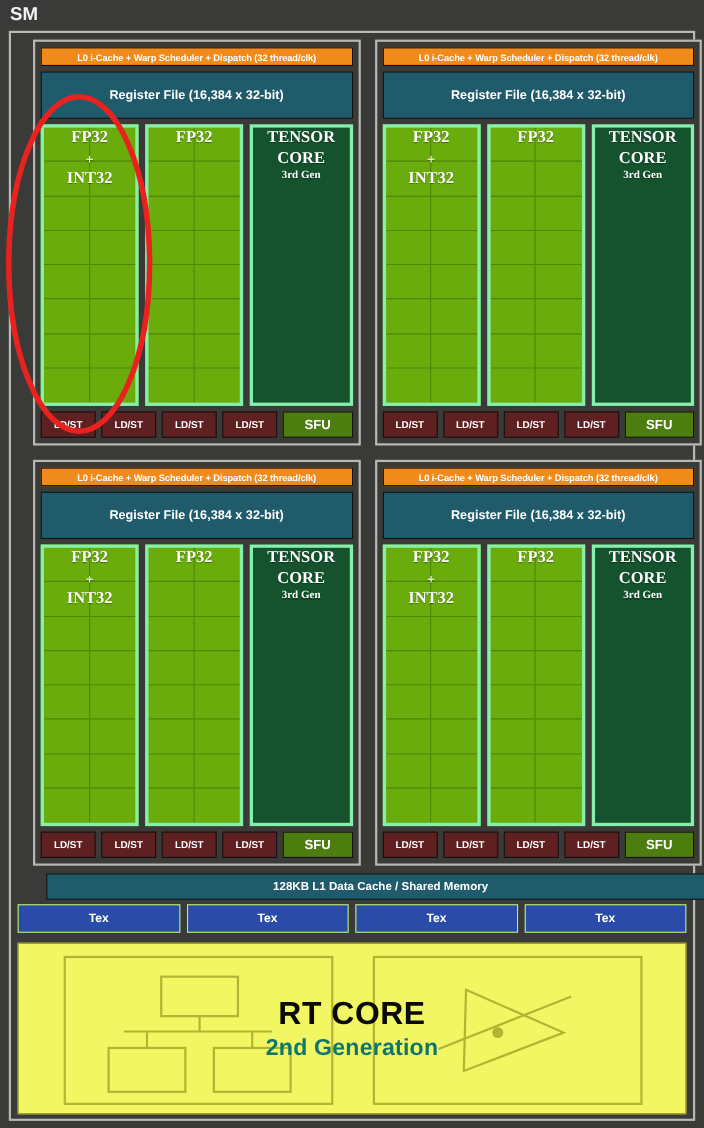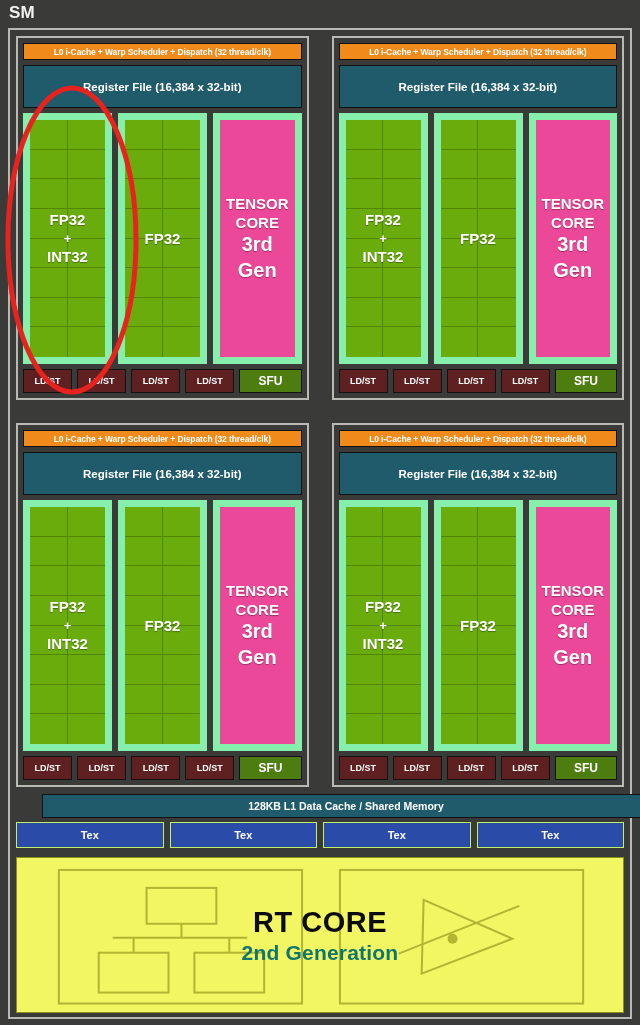--- a/index.html
+++ b/index.html
@@ -29,26 +29,26 @@
     position: absolute;
     left: 8px; top: 28px;
     width: 624px; height: 991px;
     border: 2px solid #b9b9b4;
     background: #3a3a38;
   }
 
   
   .quad-grid {
     position: absolute;
-    left: 6px; top: 6px;
+    left: 20px; top: 6px;
     width: 608px; height: 751px;
     display: grid;
     grid-template-columns: 1fr 1fr;
     grid-template-rows: 1fr 1fr;
-    gap: 23px;
+    gap: 13px;
     border-radius: 23px;
   }
   .quad {
     border: 2px solid #b9b9b4;
     background: #3a3a38;
     padding: 5px;
     display: flex;
     flex-direction: column;
     gap: 5px;
   }
@@ -82,33 +82,34 @@
   }
 
   
   .core-row {
     flex: 1;
     display: flex;
     gap: 6px;
     min-height: 0;
   }
   .unit {
-    border: 7px solid #86efac;
+    border: 3px solid #86efac;
     position: relative;
     display: flex;
-    align-items: center;
+    align-items: flex-start;
     justify-content: center;
     text-align: center;
     color: #ffffff;
     font-weight: bold;
     overflow: hidden;
+    font-family: Liberation Serif, serif;
   }
   .fp-a { flex: 0 0 89px; background: #6aac0c; }
   .fp-b { flex: 0 0 89px; background: #6aac0c; }
-  .tensor { flex: 1; background: #ec4899; }
+  .tensor { flex: 1; background: #14532d; }
 
   
   .cells {
     position: absolute;
     inset: 0;
     display: grid;
     grid-template-columns: 1fr 1fr;
     grid-template-rows: repeat(8, 1fr);
     pointer-events: none;
   }
@@ -121,21 +122,21 @@
 
   .unit-label {
     position: relative;
     z-index: 2;
     line-height: 1.32;
     text-shadow: 0 1px 1px rgba(0,0,0,.35);
   }
   .fp-a .unit-label, .fp-b .unit-label { font-size: 15px; }
   .fp-a .unit-label .plus { font-size: 13px; }
   .tensor .unit-label { font-size: 15px; line-height: 1.28; }
-  .tensor .unit-label .gen { font-size: 20px; }
+  .tensor .unit-label .gen { font-size: 10px; }
 
   
   .ldst-row {
     height: 24px;
     display: flex;
     gap: 5px;
   }
   .ldst {
     flex: 1;
     background: #5e2020;

